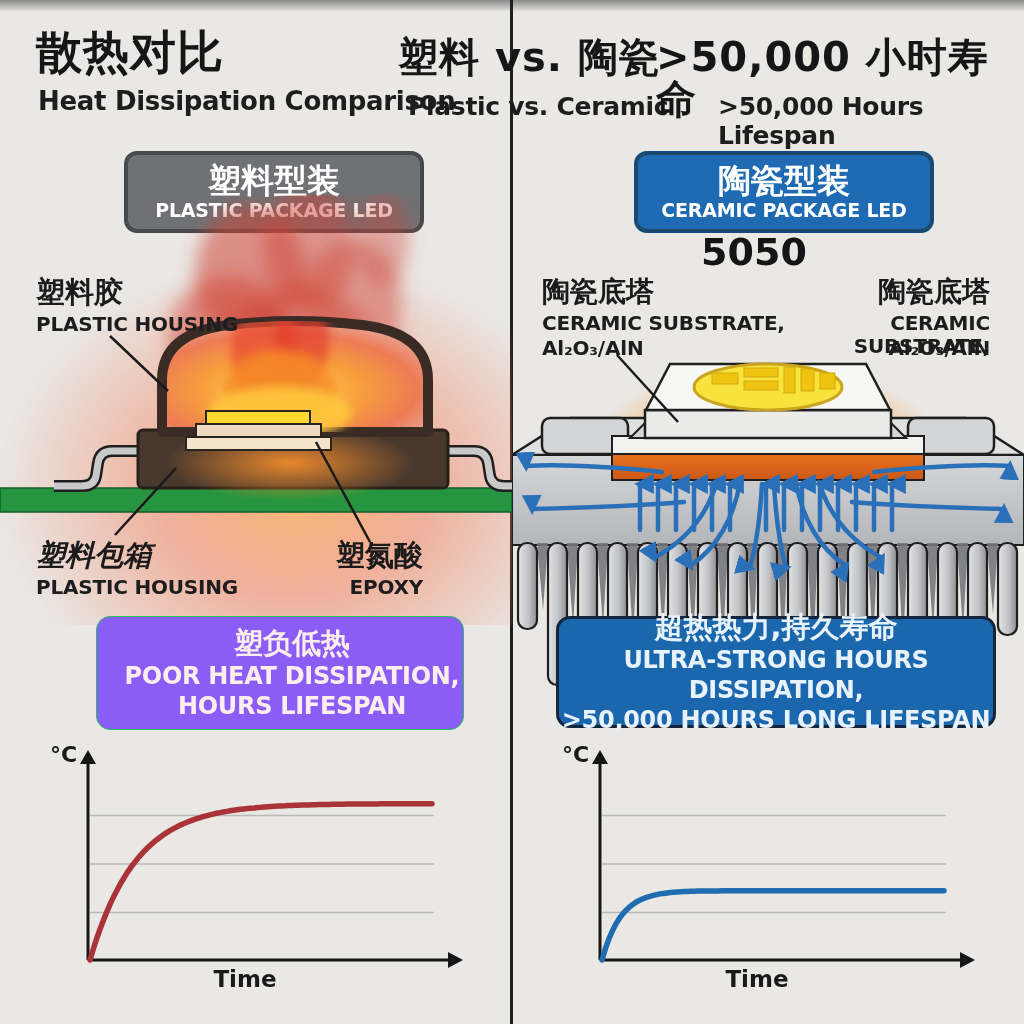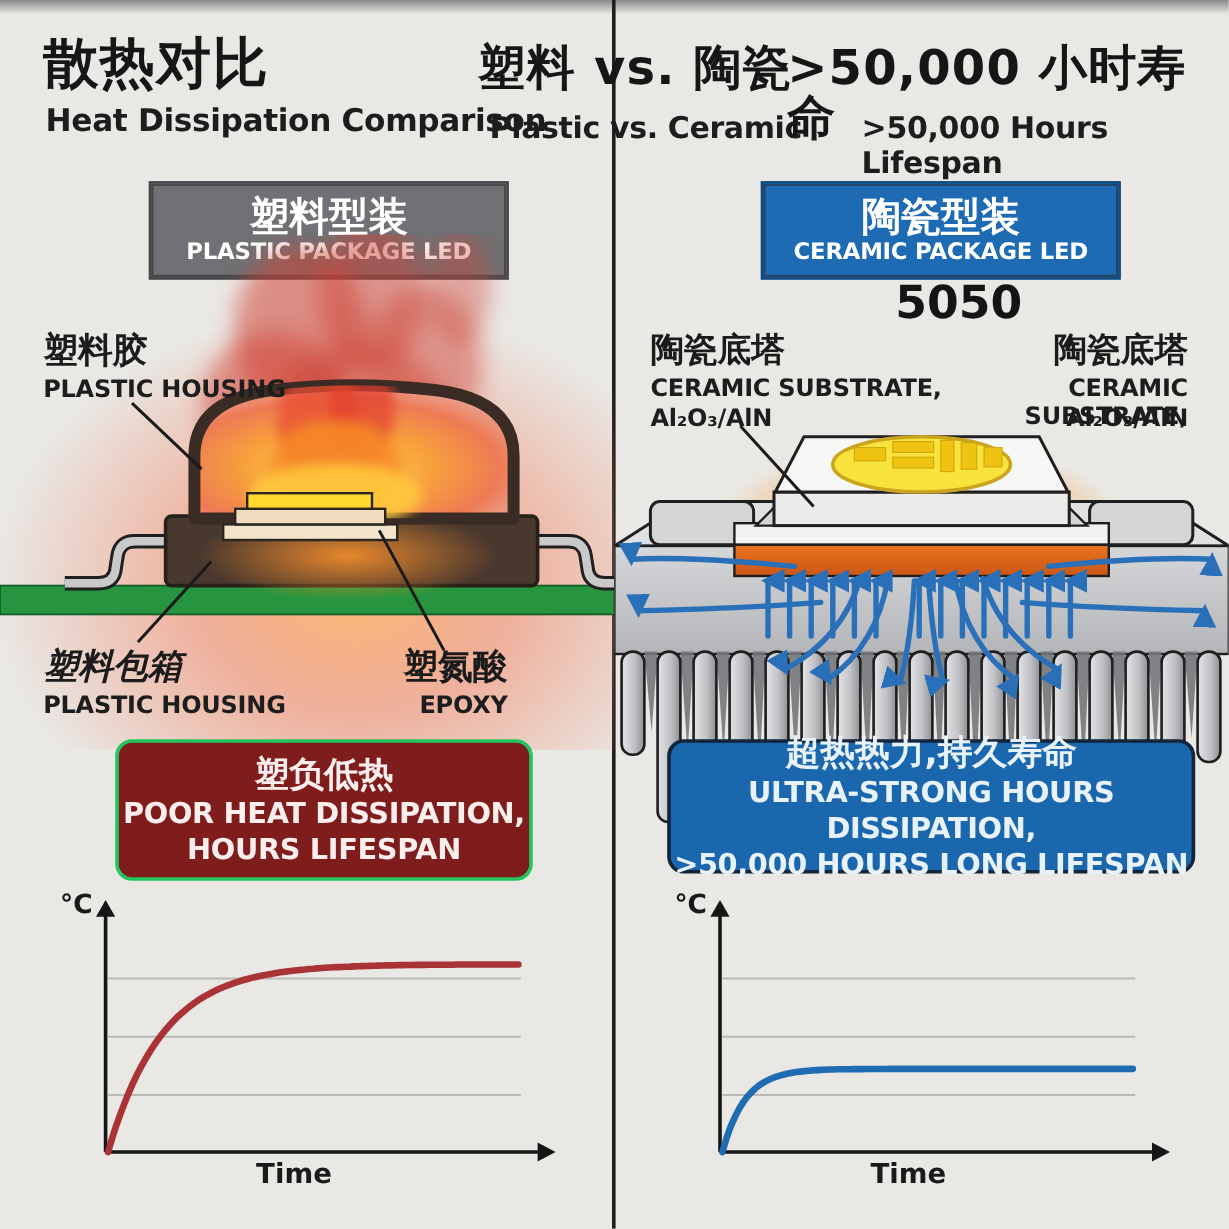--- a/index.html
+++ b/index.html
@@ -10,36 +10,36 @@
   .title-zh{font-weight:900;font-size:46px;letter-spacing:1px;line-height:1.05;color:#161616;}
   .title-sub{font-weight:600;font-size:26px;color:#1d1d1d;letter-spacing:-0.3px;}
   .title-zh.mid{font-size:40px;}
   .title-zh.right{font-size:40px;}
   .title-sub.small{font-size:25px;}
   
   .divider{left:510px;top:0;width:3px;height:1024px;background:#1f1f1f;}
   .top-vignette{left:0;top:0;width:1024px;height:12px;
       background:linear-gradient(#555 0%,rgba(85,85,85,0) 100%);opacity:.65;}
   
-  .badge{width:296px;height:78px;border-radius:0;display:flex;flex-direction:column;
+  .badge{width:296px;height:78px;border-radius:13px;display:flex;flex-direction:column;
          align-items:center;justify-content:center;color:#fff;text-align:center;
          box-shadow:0 0 0 2px rgba(40,40,40,.55) inset;}
   .badge .bt{font-size:33px;font-weight:800;line-height:1.1;}
   .badge .bs{font-size:19px;font-weight:600;letter-spacing:-0.2px;}
   .badge.gray{background:#6f7174;border:2px solid #46474a;}
   .badge.blue{background:#1e6bb3;border:2px solid #134a7e;}
   .part-number{width:296px;text-align:center;font-size:38px;font-weight:700;color:#141414;}
   
   .lbl-zh{font-size:29px;font-weight:800;color:#1b1b1b;line-height:1.1;}
   .lbl-en{font-size:20px;font-weight:600;color:#1d1d1d;letter-spacing:-0.2px;line-height:1.15;}
   .ta-r{text-align:right;}
   
   .banner{border-radius:14px;color:#f3f8fd;text-align:center;display:flex;flex-direction:column;
           justify-content:center;z-index:6;}
-  .banner.red{background:#7f1d1d;border:3px solid #22c55e;color:#fdeeee;}
+  .banner.red{background:#8b5cf6;border:1px solid #22c55e;color:#fdeeee;padding-left:24px;}
   .banner.blue{background:#1b67ae;border:3px solid #13253a;color:#e8f2fb;}
   .banner .l1{font-size:29px;font-weight:800;line-height:1.25;}
   .banner .l2,.banner .l3{font-size:24px;font-weight:700;line-height:1.25;letter-spacing:-0.3px;}
   
   .axis-ylabel{font-size:22px;font-weight:700;color:#1a1a1a;}
   .axis-xlabel{font-size:23px;font-weight:600;color:#1a1a1a;text-align:center;width:190px;}
   svg{display:block;}
 </style>
 </head>
 <body>
@@ -146,21 +146,21 @@
 <div class="abs banner red" style="left:96px;top:616px;width:342px;height:112px;">
   <div class="l1">塑负低热</div>
   <div class="l2">POOR HEAT DISSIPATION,</div>
   <div class="l3">HOURS LIFESPAN</div>
 </div>
 
 <div class="abs badge blue" style="left:634px;top:151px;">
   <div class="bt">陶瓷型装</div>
   <div class="bs">CERAMIC PACKAGE LED</div>
 </div>
-<div class="abs part-number" style="left:651px;top:230px;">5050</div>
+<div class="abs part-number" style="left:606px;top:230px;">5050</div>
 
 <svg class="abs" style="left:512px;top:260px;z-index:1;" width="512" height="480" viewBox="0 0 512 480">
   <defs>
     <radialGradient id="chipGlow" cx="50%" cy="50%" r="50%">
       <stop offset="0%" stop-color="rgba(255,205,95,0.95)"></stop>
       <stop offset="60%" stop-color="rgba(250,165,70,0.55)"></stop>
       <stop offset="100%" stop-color="rgba(250,165,70,0)"></stop>
     </radialGradient>
     <linearGradient id="slabGrad" x1="0" y1="0" x2="0" y2="1">
       <stop offset="0%" stop-color="#d6d7d9"></stop>

